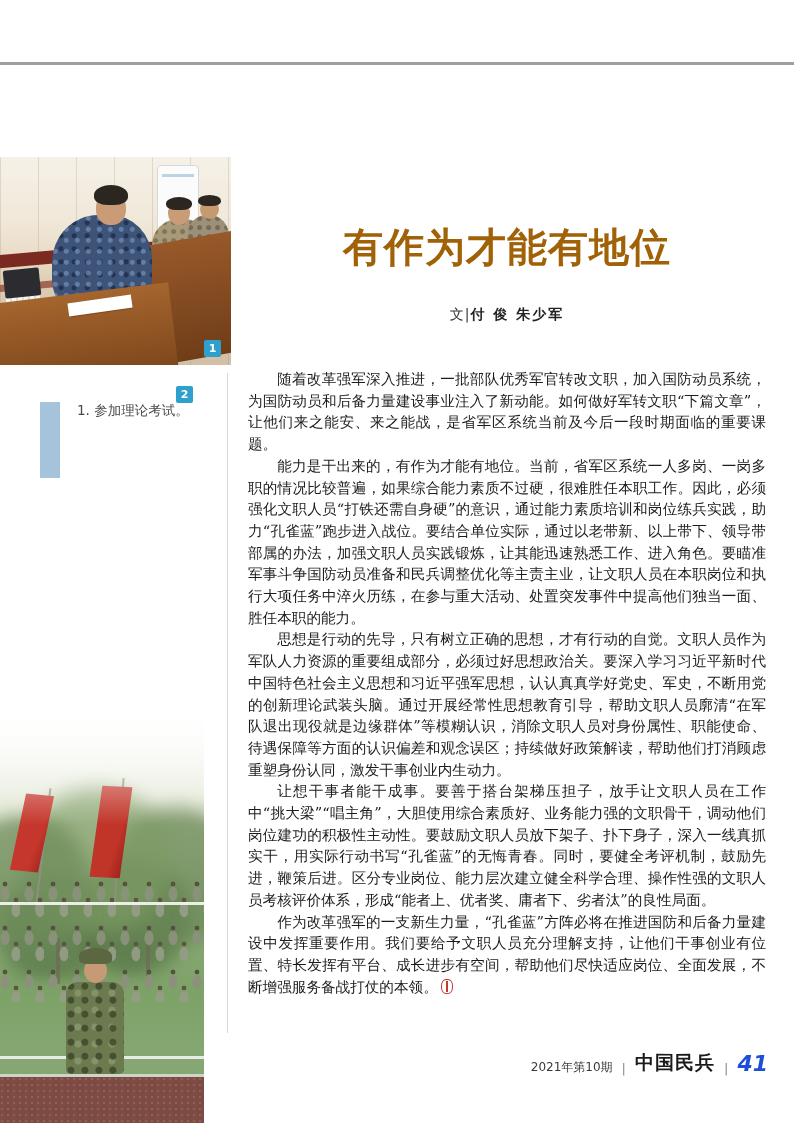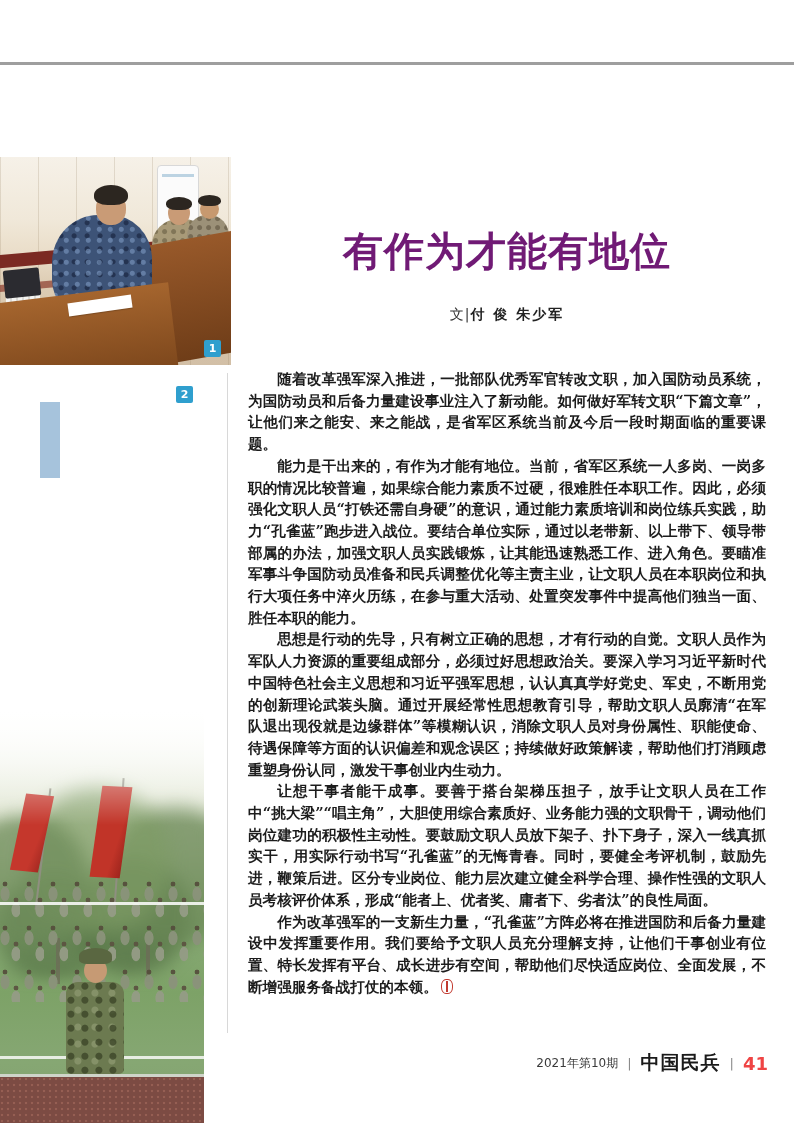--- a/index.html
+++ b/index.html
@@ -91,40 +91,40 @@
   .caption-bar{position:absolute;left:40px;top:402px;width:20px;height:76px;background:#a6c3dc;}
   .captions{position:absolute;left:77px;top:398px;width:152px;font-size:13.5px;line-height:25.5px;color:#4a4a4a;
     font-family:"DejaVu Sans",sans-serif;}
   .captions div{margin:0;}
 
   
   .col-divider{position:absolute;left:227px;top:373px;width:1px;height:660px;background:#d8d8d8;}
 
   
   .article-title{position:absolute;left:248px;top:198px;width:518px;text-align:center;
-    font-family:Liberation Sans, sans-serif;font-weight:bold;font-size:40px;
-    letter-spacing:1px;color:#701a75;line-height:52px;}
+    font-family:Liberation Mono, monospace;font-weight:bold;font-size:40px;
+    letter-spacing:1px;color:#a16207;line-height:52px;}
   .byline{position:absolute;left:248px;top:268px;width:518px;text-align:center;font-size:14px;color:#222;margin-top:38px;}
   .byline .prefix{font-weight:normal;color:#333;letter-spacing:1px;}
   .byline .authors{font-weight:bold;letter-spacing:2px;}
   .article-body{position:absolute;left:248px;top:368px;width:518px;
     font-family:"DejaVu Serif","Liberation Serif",serif;font-size:14.6px;line-height:21.7px;
     color:#1c1c1c;text-align:justify;}
-  .article-body p{margin:0;text-indent:2em;font-weight:bold;}
+  .article-body p{margin:0;text-indent:2em;}
   .end-mark{display:inline-block;width:10px;height:13px;border:1.5px solid #c23a30;border-radius:5px/6.5px;
     position:relative;vertical-align:-2px;margin-left:3px;}
   .end-mark::before{content:"";position:absolute;left:50%;top:1px;bottom:1px;width:2px;margin-left:-1px;background:#c23a30;}
 
   
   .footer{position:absolute;right:26px;top:1050px;font-family:"DejaVu Sans",sans-serif;color:#222;
-    display:flex;align-items:center;gap:9px;}
+    display:flex;align-items:flex-end;gap:9px;}
   .footer .issue{font-size:12px;color:#3a3a3a;}
   .footer .sep{color:#8a8a8a;font-size:13px;}
   .footer .magazine{font-size:19px;font-weight:bold;color:#1a1a1a;letter-spacing:1px;}
-  .footer .pagenum{font-size:18px;font-weight:bold;color:#ef4444;}
+  .footer .pagenum{font-size:22px;font-weight:bold;color:#1d4ed8;font-style:italic;}
 </style>
 </head>
 <body>
 
 <div id="page">
 
   <div class="top-rule"></div>
 
   <div class="photo1">
     <div class="p1-wall"></div>
@@ -144,20 +144,21 @@
     <div class="p1-head1"></div>
     <div class="p1-hair1"></div>
     <div class="p1-desk-front"></div>
     <div class="p1-laptop"></div>
     <div class="p1-paper"></div>
   </div>
   <div class="badge badge1">1</div>
 
   <div class="caption-bar"></div>
   <div class="captions">
+      <div>1. 参加理论考试。</div>
     </div>
 
   <div class="col-divider"></div>
 
   <div class="photo2">
     <div class="p2-bg"></div>
     <div class="p2-trees"></div>
     <div class="p2-trunk1"></div>
     <div class="p2-trunk2"></div>
     <div class="p2-pole1"></div>

